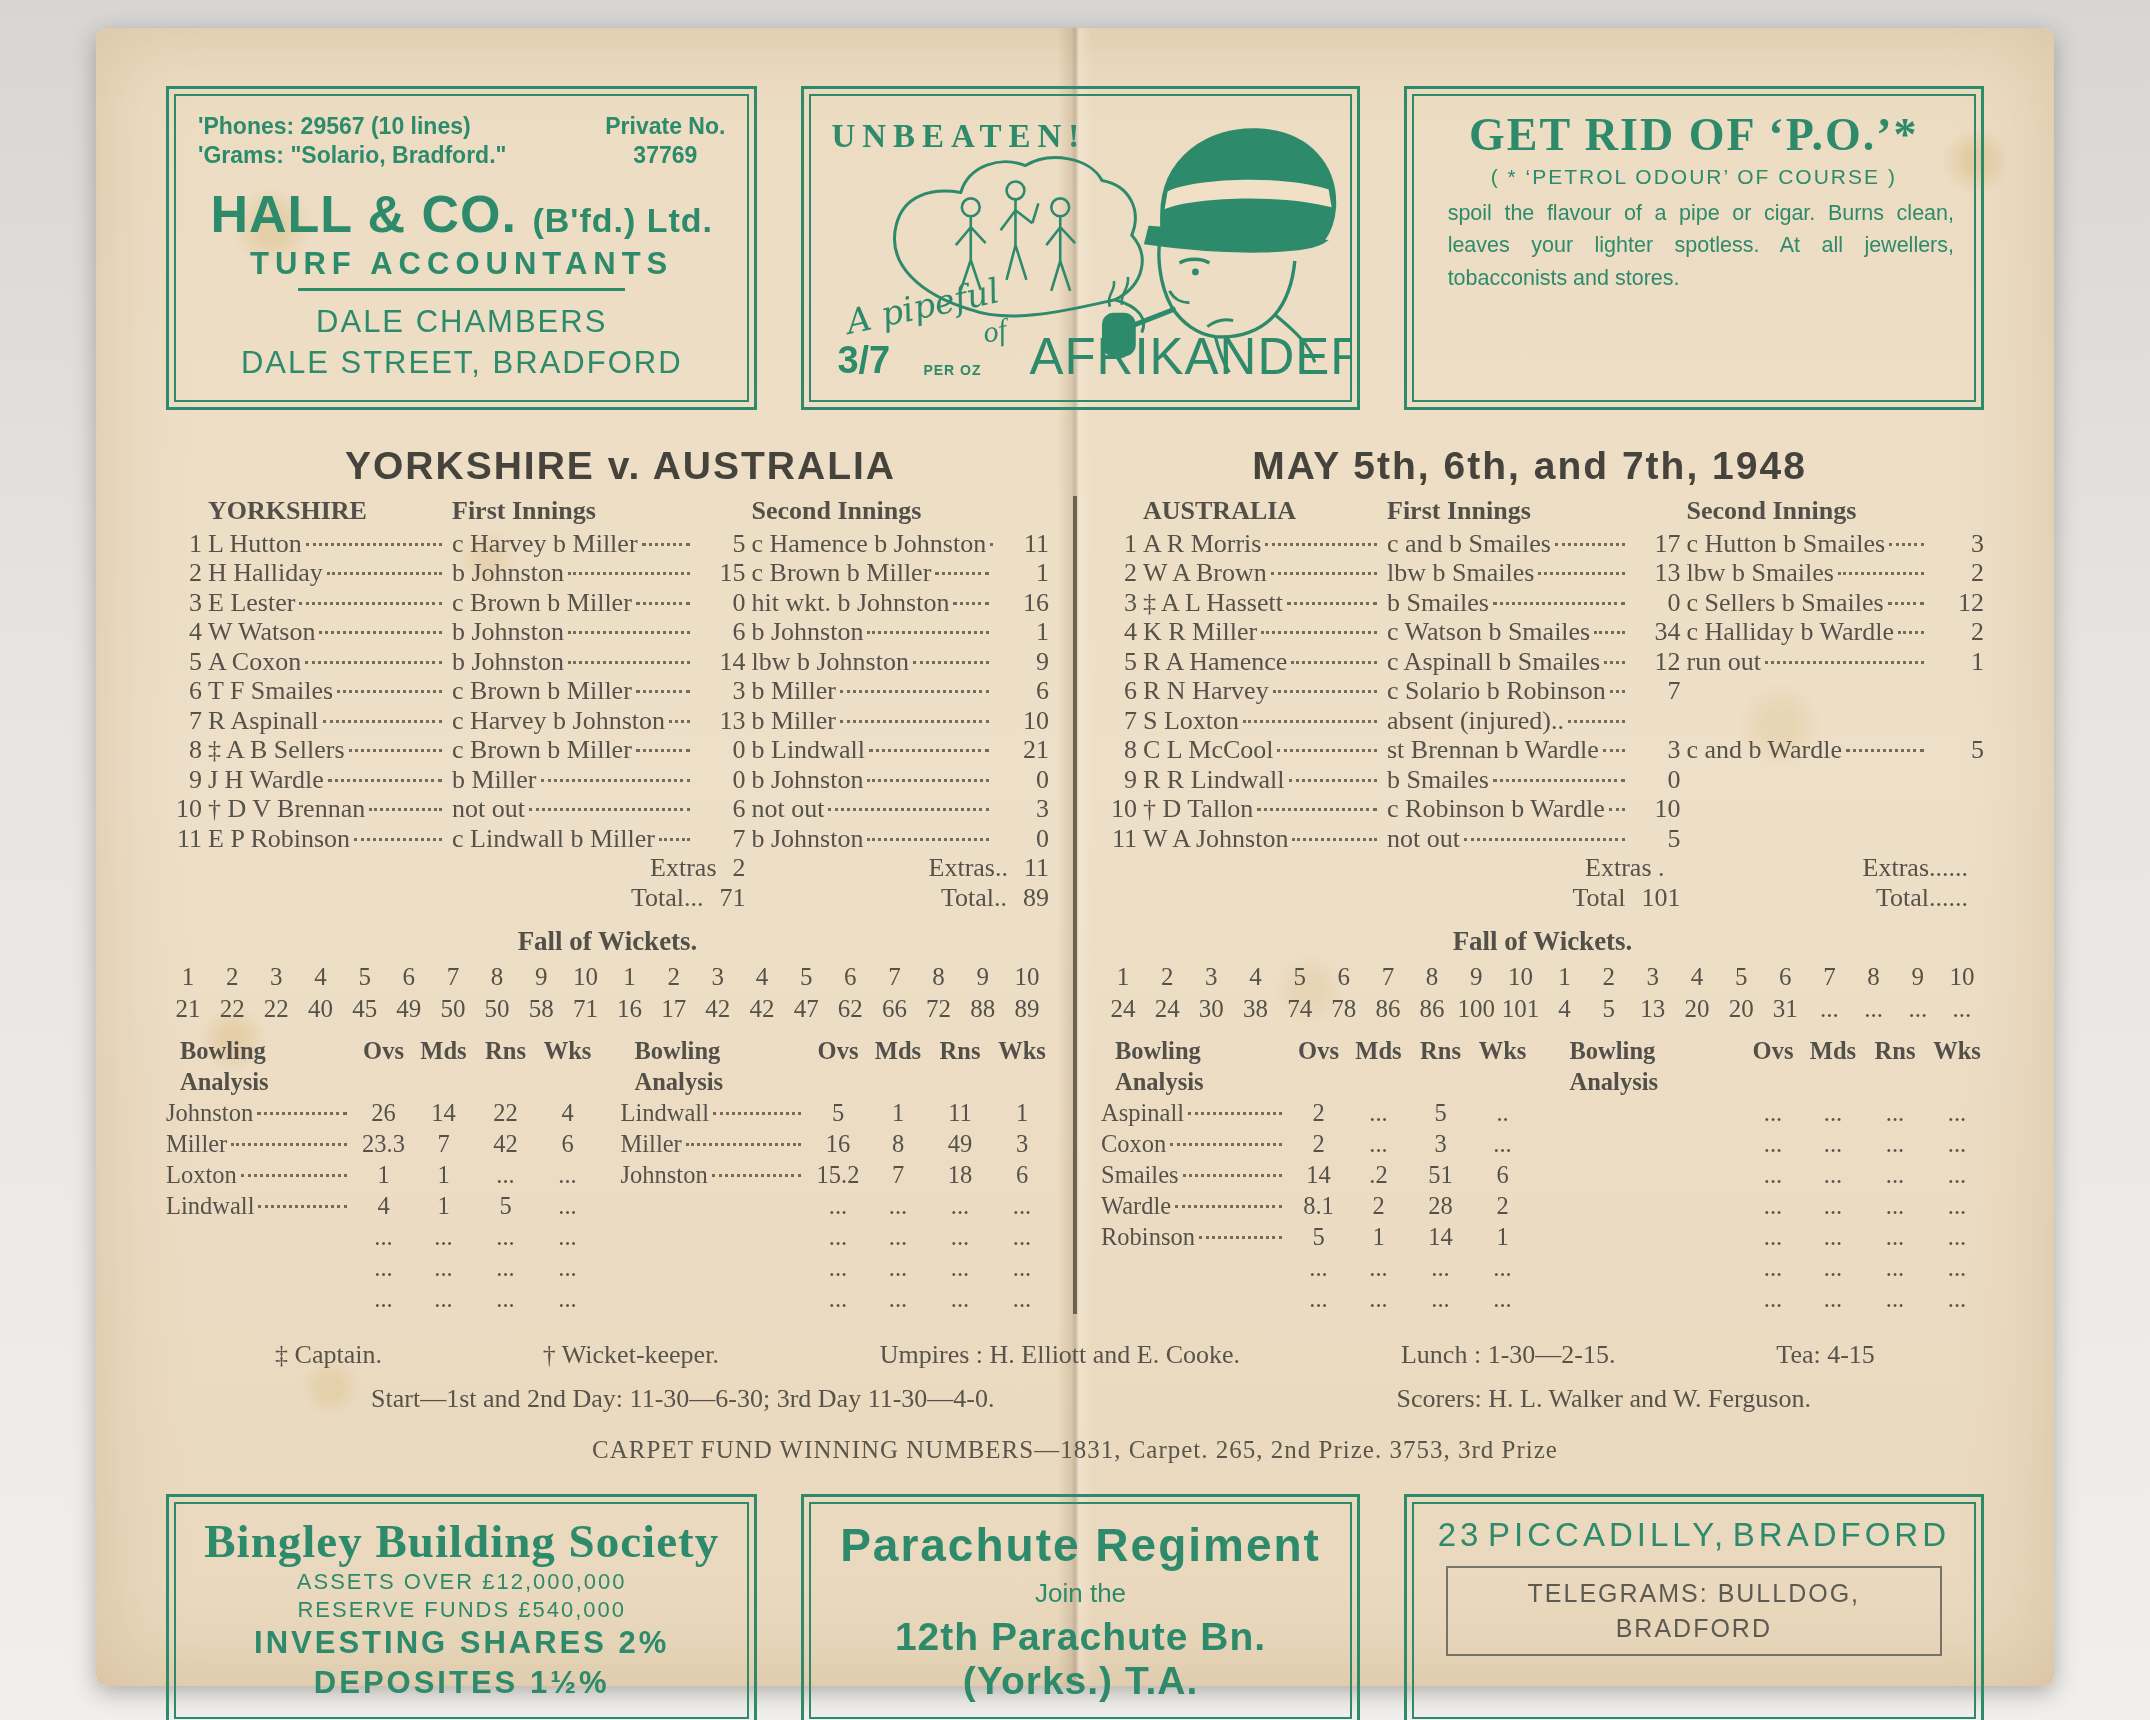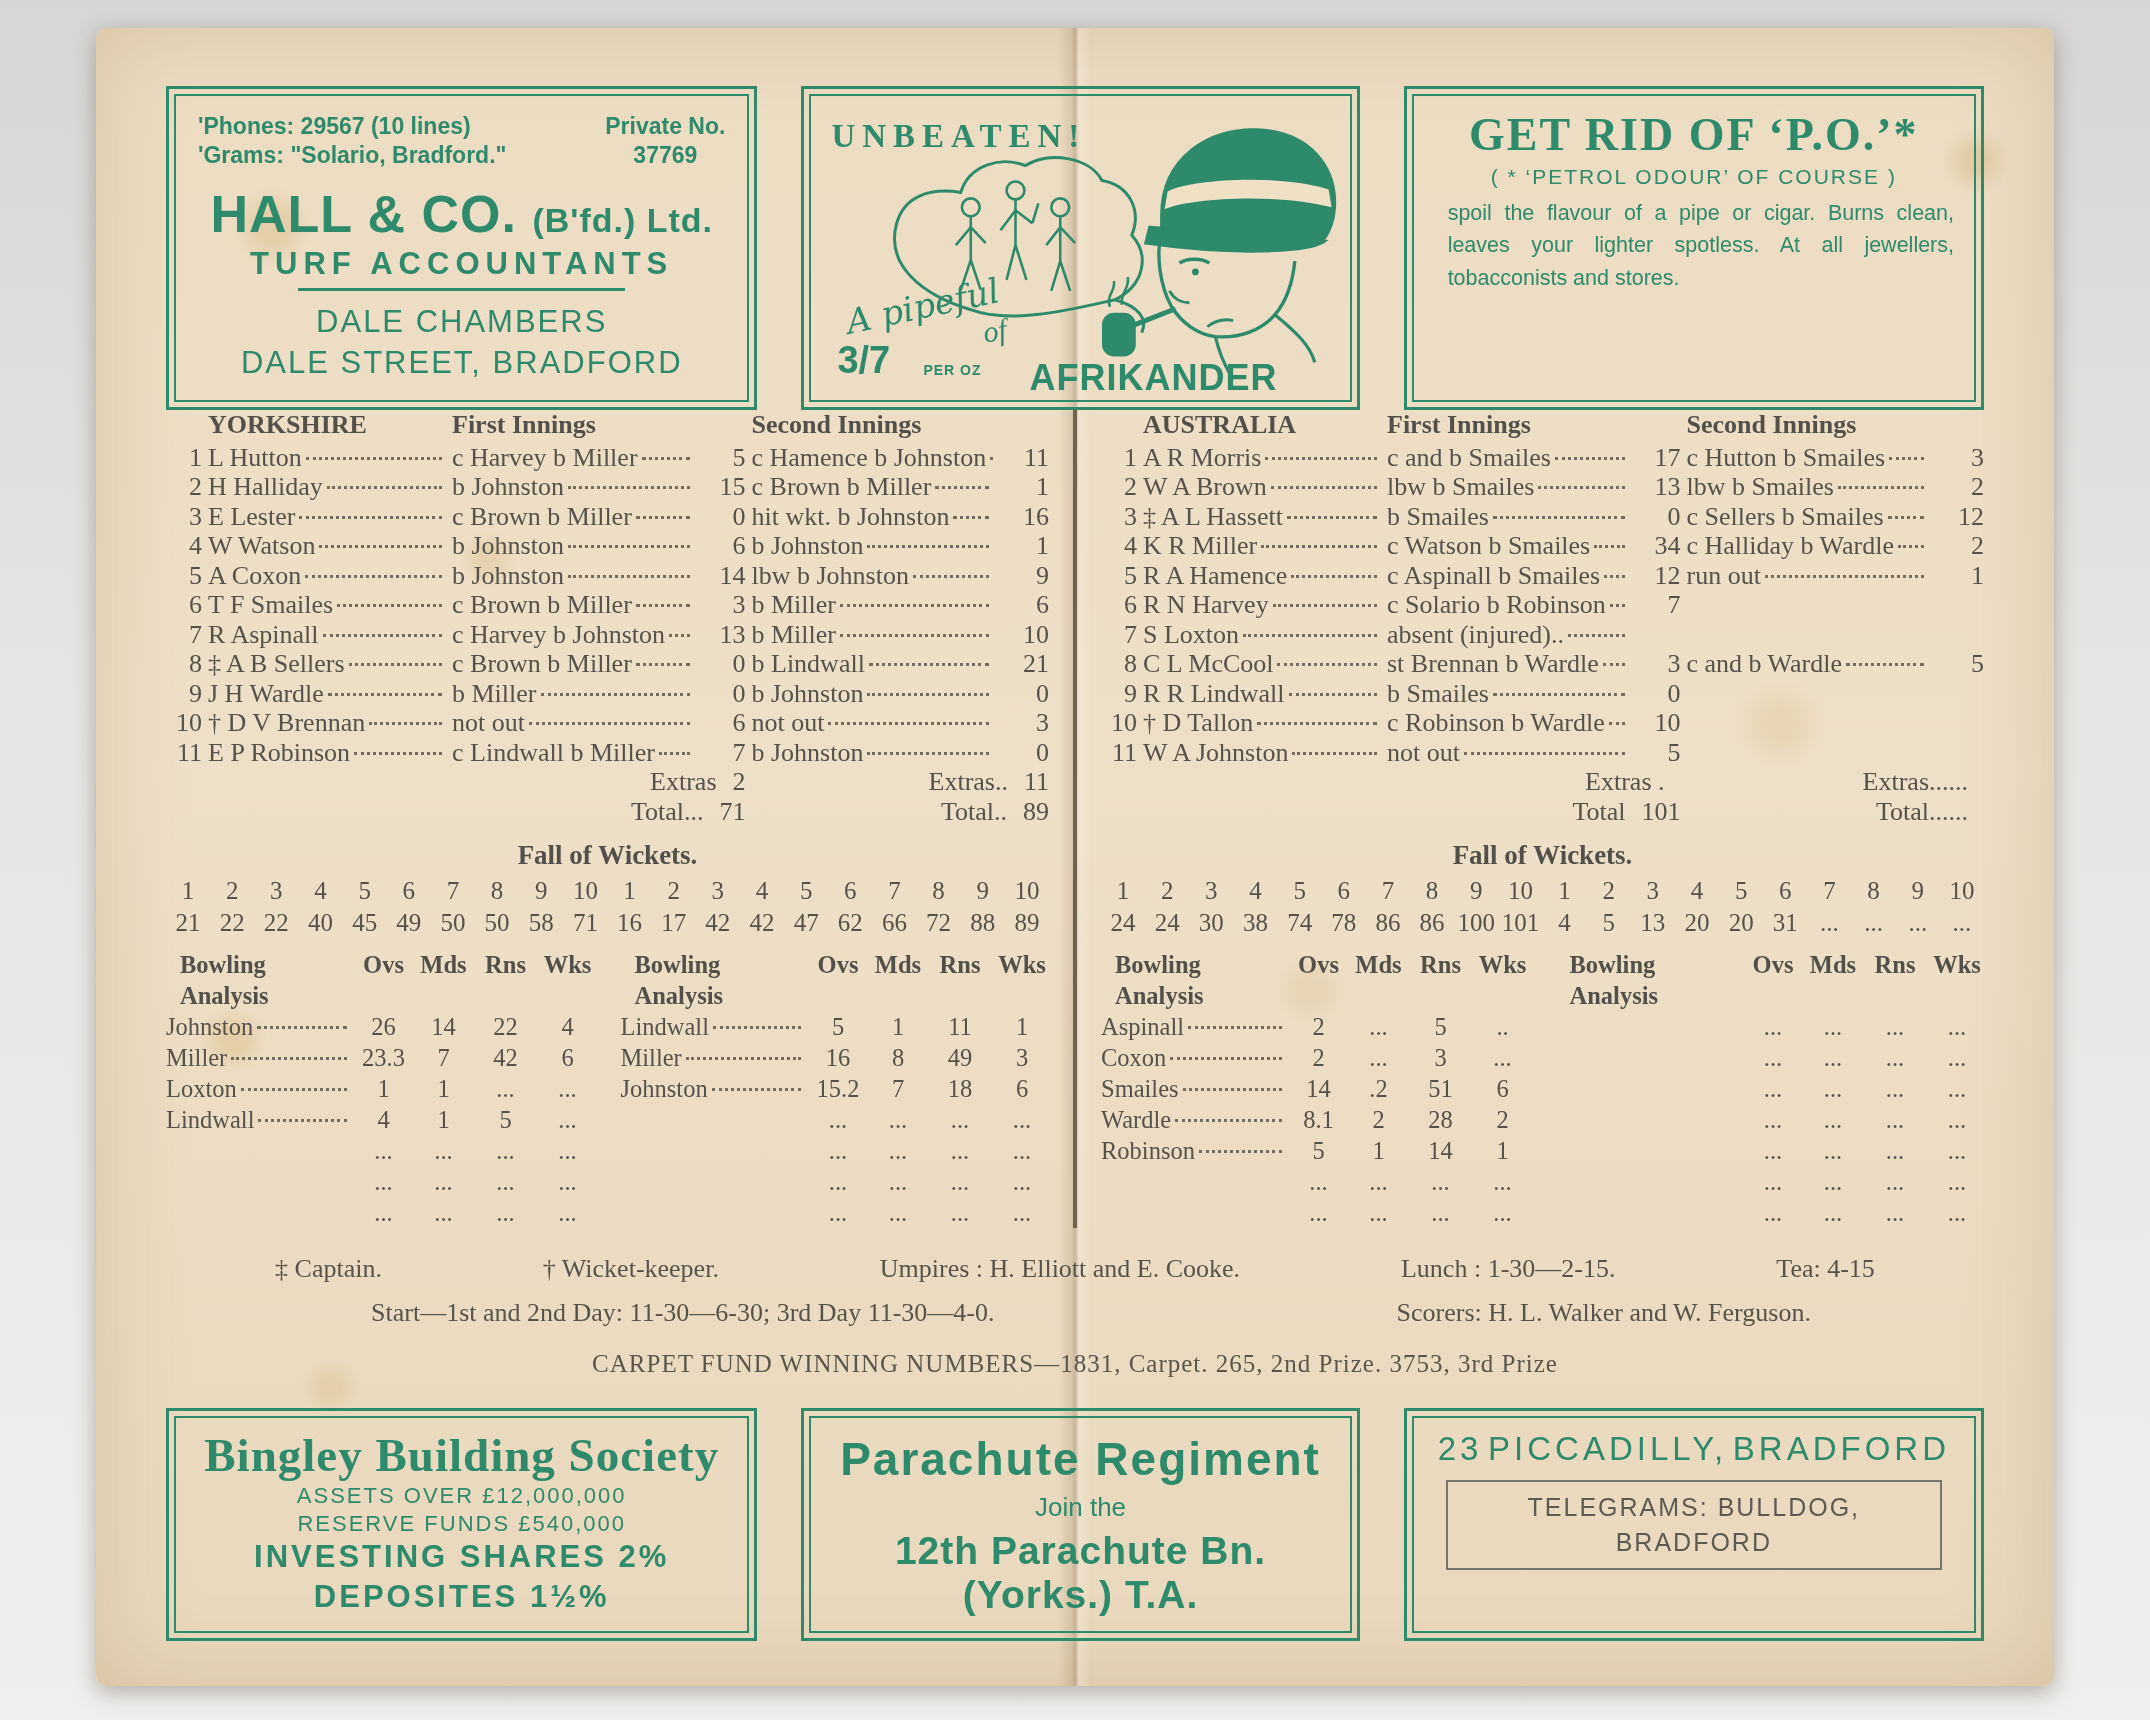--- a/index.html
+++ b/index.html
@@ -49,21 +49,21 @@
   .hall-rule{width:62%;margin:6px auto 10px auto;border-top:3px solid #2d8a6a;}
   .hall-addr{font-size:31px;text-align:center;line-height:1.35;letter-spacing:2px;}
 
   
   .afr .adbox-in{overflow:hidden;}
   .afr-unbeaten{position:absolute;left:20px;top:22px;font-size:33px;font-weight:bold;letter-spacing:7px;font-family:"Liberation Serif",serif;}
   .afr-pipeful{position:absolute;left:34px;bottom:74px;font-size:34px;font-style:italic;transform:rotate(-12deg);font-family:"DejaVu Serif",serif;}
   .afr-of{position:absolute;left:172px;bottom:52px;font-size:30px;font-style:italic;transform:rotate(-10deg);}
   .afr-price{position:absolute;left:26px;bottom:18px;font-size:38px;font-weight:bold;}
   .afr-peroz{position:absolute;left:112px;bottom:22px;font-size:14px;font-weight:bold;letter-spacing:1px;}
-  .afr-name{position:absolute;left:218px;bottom:1px;font-size:36px;font-weight:bold;letter-spacing:1px;}
+  .afr-name{position:absolute;left:218px;bottom:14px;font-size:51px;font-weight:normal;letter-spacing:1px;}
 
   
   .ron .adbox-in{padding:12px 20px;}
   .ron-h1{font-size:46px;font-weight:bold;text-align:center;font-family:"Liberation Serif",serif;letter-spacing:2px;}
   .ron-h2{font-size:37px;font-weight:bold;font-style:italic;text-align:center;font-family:"Liberation Serif",serif;margin-top:-2px;}
   .ron-h3{font-size:21px;text-align:center;letter-spacing:2px;margin:4px 0 8px 0;}
   .ron-cols{display:flex;font-size:21.5px;line-height:1.5;text-align:justify;}
   .ron-cols .c1{flex:1;padding-right:14px;border-right:2px solid #2d8a6a;}
   .ron-cols .c2{flex:1;padding-left:14px;}
 
@@ -195,20 +195,24 @@
         <div class="adbox-in" style="padding:12px 20px;">
           <div class="ron-h1">GET RID OF ‘P.O.’*</div>
           <div class="ron-h3 sans">( * ‘PETROL ODOUR’ OF COURSE )</div>
           <div class="ron-cols sans">
             <div class="c2">spoil the flavour of a pipe or cigar.  Burns clean, leaves your lighter spotless.  At all jewellers, tobacconists and stores.</div>
           </div>
         </div>
       </div>
     </div>
 
+    <div class="titlerow sans">
+      <div>YORKSHIRE v. AUSTRALIA</div>
+      <div>MAY 5th, 6th, and 7th, 1948</div>
+    </div>
 
     <div class="score-row">
 
       <div class="half left">
         <div class="bat-grid">
           <div></div>
           <div class="hdr">YORKSHIRE</div>
           <div class="hdr" style="grid-column:3/5">First Innings</div>
           <div class="hdr" style="grid-column:5/7">Second Innings</div>
         </div>

